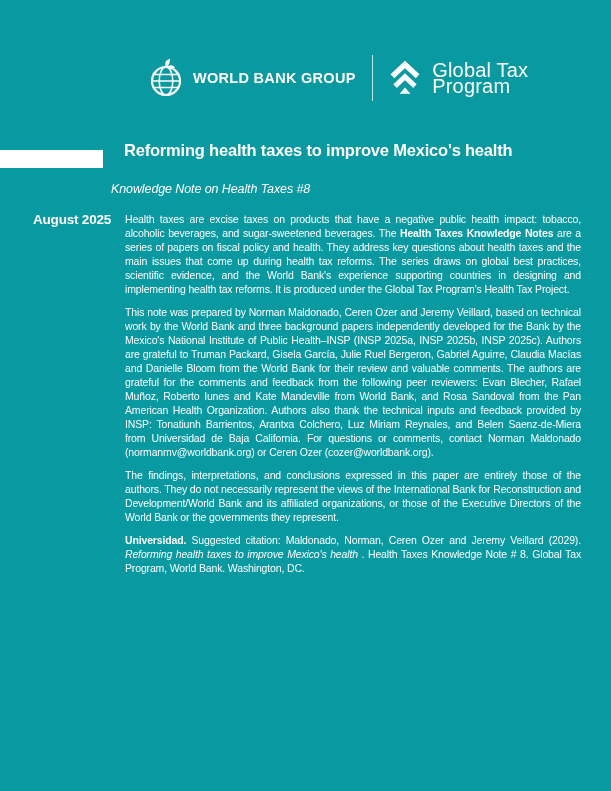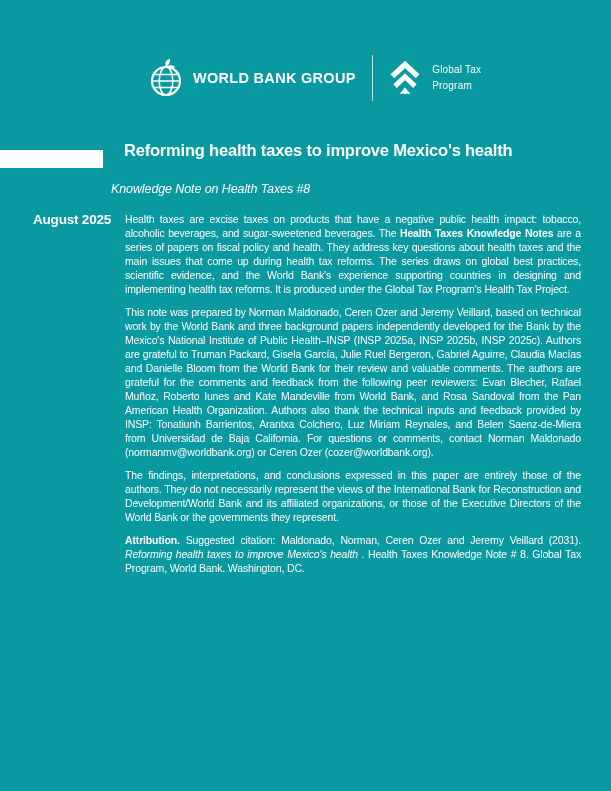--- a/index.html
+++ b/index.html
@@ -38,21 +38,21 @@
     height: 46px;
     background: rgba(255,255,255,0.75);
     margin: 0 14px 0 16px;
   }
   .gtp-logo { display: flex; align-items: center; }
   .gtp-chevron { width: 36px; height: 38px; }
   .gtp-text {
     margin-left: 9px;
     display: flex;
     flex-direction: column;
-    font-size: 10px;
+    font-size: 20px;
     font-weight: 300;
     line-height: 16.5px;
     letter-spacing: 0.2px;
   }
 
   
   .title-bar {
     position: absolute;
     left: 0;
     top: 150px;
@@ -157,17 +157,17 @@
 
   <div class="pub-date">August 2025</div>
 
   <main class="body-col">
     <p><span>Health taxes are excise taxes on products that have a negative public health impact: tobacco, alcoholic beverages, and sugar-sweetened beverages. The </span><b>Health Taxes Knowledge Notes</b><span> are a series of papers on fiscal policy and health. They address key questions about health taxes and the main issues that come up during health tax reforms. The series draws on global best practices, scientific evidence, and the World Bank's experience supporting countries in designing and implementing health tax reforms. It is produced under the Global Tax Program's Health Tax Project.</span></p>
 
     <p>This note was prepared by Norman Maldonado, Ceren Ozer and Jeremy Veillard, based on technical work by the World Bank and three background papers independently developed for the Bank by the Mexico's National Institute of Public Health–INSP (INSP 2025a, INSP 2025b, INSP 2025c). Authors are grateful to Truman Packard, Gisela García, Julie Ruel Bergeron, Gabriel Aguirre, Claudia Macías and Danielle Bloom from the World Bank for their review and valuable comments. The authors are grateful for the comments and feedback from the following peer reviewers: Evan Blecher, Rafael Muñoz, Roberto Iunes and Kate Mandeville from World Bank, and Rosa Sandoval from the Pan American Health Organization.  Authors also thank the technical inputs and feedback provided by INSP: Tonatiunh Barrientos, Arantxa Colchero, Luz Miriam Reynales, and Belen Saenz-de-Miera from Universidad de Baja California. For questions or comments, contact Norman Maldonado (normanmv@worldbank.org) or Ceren Ozer (cozer@worldbank.org).</p>
 
     <p>The findings, interpretations, and conclusions expressed in this paper are entirely those of the authors. They do not necessarily represent the views of the International Bank for Reconstruction and Development/World Bank and its affiliated organizations, or those of the Executive Directors of the World Bank or the governments they represent.</p>
 
-    <p><b>Attribution.</b><span> Suggested citation: Maldonado, Norman, Ceren Ozer and Jeremy Veillard (2031). </span><i>Reforming health taxes to improve Mexico's health</i><span> . Health Taxes Knowledge Note # 8. Global Tax Program, World Bank. Washington, DC.</span></p>
+    <p><b>Universidad.</b><span> Suggested citation: Maldonado, Norman, Ceren Ozer and Jeremy Veillard (2029). </span><i>Reforming health taxes to improve Mexico's health</i><span> . Health Taxes Knowledge Note # 8. Global Tax Program, World Bank. Washington, DC.</span></p>
   </main>
 
 
 </div>
 
 </body></html>

